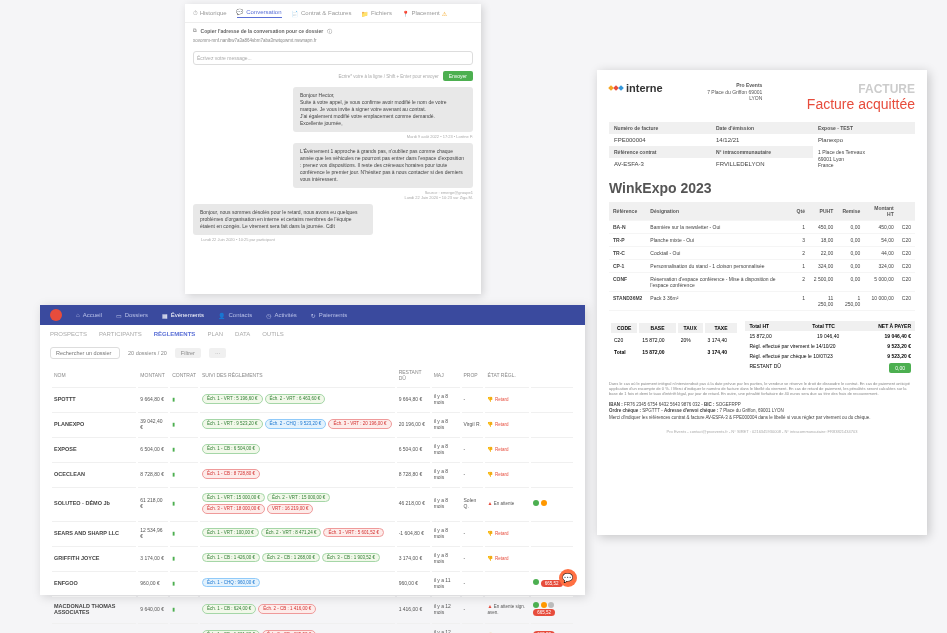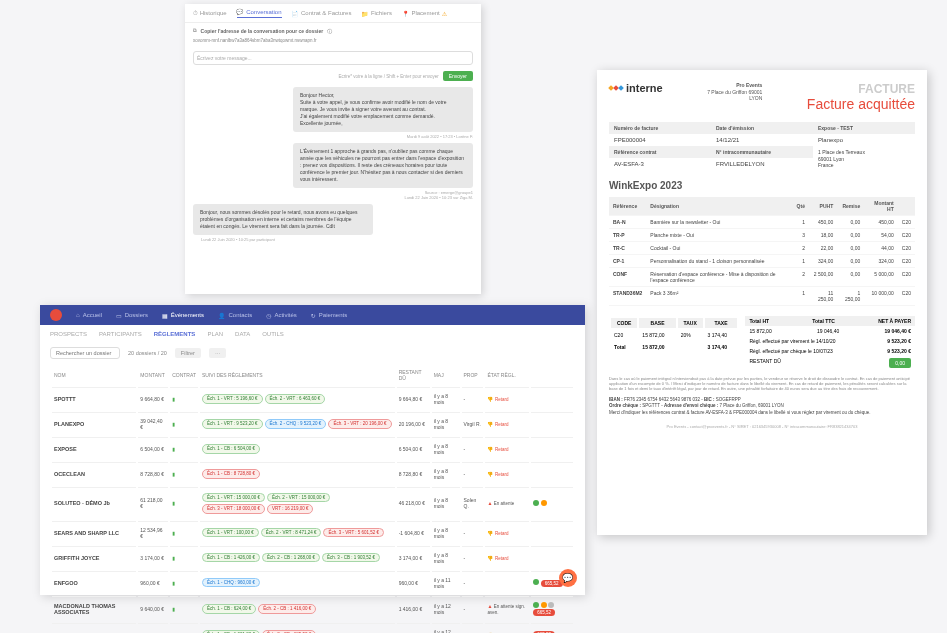--- a/index.html
+++ b/index.html
@@ -26,21 +26,21 @@
     .inv-header { display: flex; justify-content: space-between; align-items: flex-start; margin-bottom: 10px; }
     .inv-logo { font-size: 11px; font-weight: bold; color: #333; display: flex; align-items: center; margin-bottom: 3px; }
     .inv-logo-dots { display: inline-flex; gap: 1px; margin-right: 3px; }
     .inv-logo-dot { width: 4px; height: 4px; transform: rotate(45deg); }
     .inv-addr { font-size: 5px; color: #555; line-height: 1.3; }
     .inv-title { font-size: 12px; font-weight: bold; color: #ccc; text-align: right; }
     .inv-status { font-size: 14px; color: #e74c3c; text-align: right; }
     .inv-info-grid { display: grid; grid-template-columns: 1fr 1fr 1fr; gap: 0; margin-bottom: 8px; }
     .inv-info-label { background: #f0f0f0; font-weight: bold; color: #555; font-size: 5px; padding: 3px 5px; }
     .inv-info-value { padding: 3px 5px; color: #444; }
-    .inv-event-title { font-size: 10px; font-weight: 600; color: #555; margin: 8px 0 6px; }
+    .inv-event-title { font-size: 14px; font-weight: 600; color: #555; margin: 8px 0 6px; }
     .inv-table { width: 100%; font-size: 5px; border-collapse: collapse; }
     .inv-table th { background: #f0f0f0; padding: 3px 4px; font-weight: bold; color: #555; text-align: left; font-size: 5px; }
     .inv-table th.r, .inv-table td.r { text-align: right; }
     .inv-table td { padding: 3px 4px; color: #444; vertical-align: top; }
     .inv-table tr { border-bottom: 1px solid #f5f5f5; }
     .inv-totals-row { display: flex; gap: 6px; margin-top: 10px; }
     .inv-tax-box { flex: 1; font-size: 5px; }
     .inv-tax-box table { width: 100%; }
     .inv-tax-box th { background: #f0f0f0; padding: 2px 3px; font-weight: bold; }
     .inv-tax-box td { padding: 2px 3px; }

